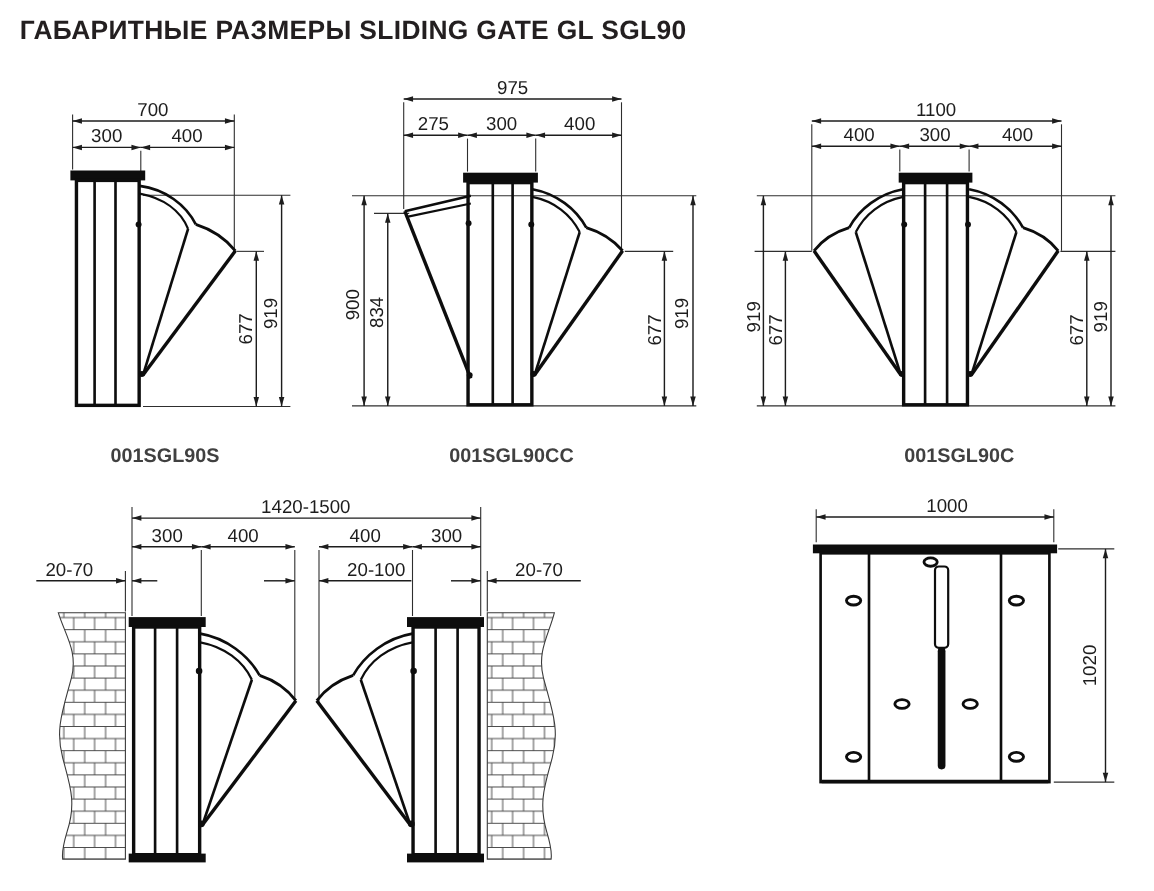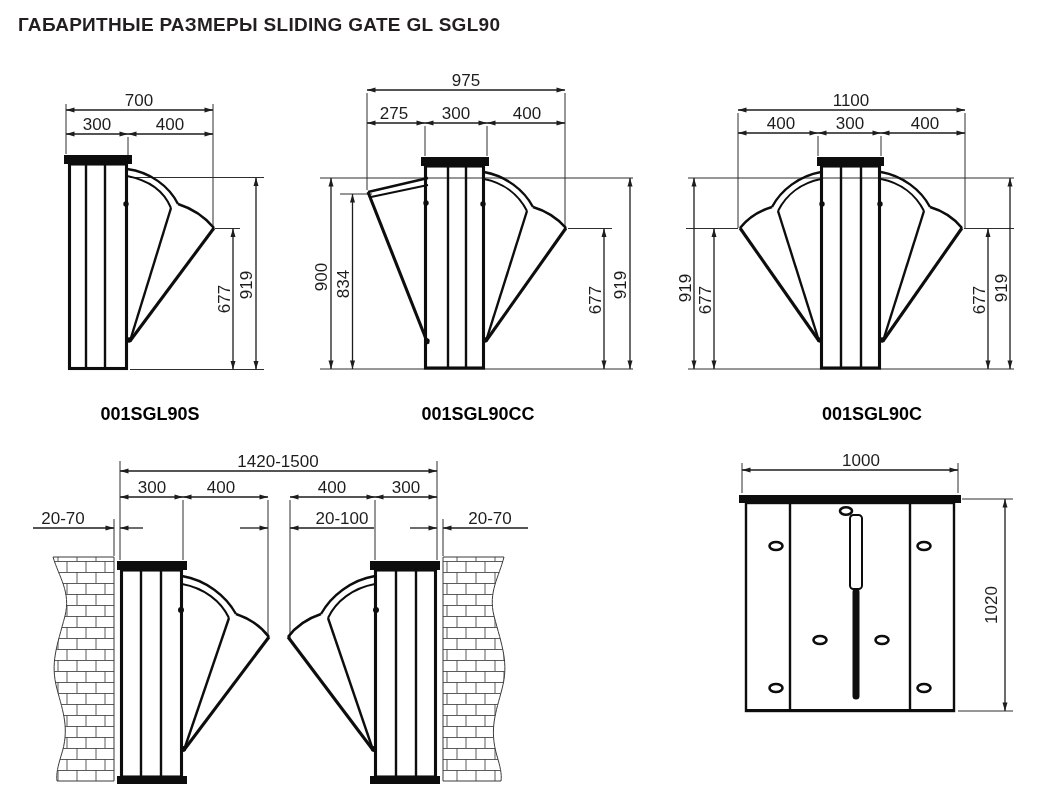--- a/index.html
+++ b/index.html
@@ -1,21 +1,21 @@
 <!DOCTYPE html>
 <html><head>
 <meta charset="utf-8">
 <style>
   html,body{margin:0;padding:0;background:#ffffff;}
   #page{position:relative;width:1049px;height:810px;background:#fff;overflow:hidden;
         font-family:"Liberation Sans", sans-serif;}
-  #page-title{position:absolute;left:18px;top:14px;font-size:19px;font-weight:bold;
+  #page-title{position:absolute;left:18px;top:14px;font-size:24px;font-weight:bold;
         color:#231f20;letter-spacing:.3px;white-space:nowrap;}
   .model-label{position:absolute;top:404px;transform:translateX(-50%);font-size:18px;
-        font-weight:bold;color:#000000;white-space:nowrap;}
+        font-weight:bold;color:#404040;white-space:nowrap;}
   svg{position:absolute;overflow:visible;}
   svg text{font-family:"Liberation Sans", sans-serif;font-size:17px;fill:#1d1d1d;}
   .dim{stroke:#1d1d1d;stroke-width:1.3;fill:none;}
   .thin{stroke:#2e2e2e;stroke-width:1;fill:none;}
   .heavy{stroke:#0d0d0d;stroke-width:3.1;fill:none;}
   .med{stroke:#0d0d0d;stroke-width:2.4;fill:none;}
   .lite{stroke:#0d0d0d;stroke-width:2;fill:none;}
   .seg{stroke:#0d0d0d;stroke-width:2.6;fill:none;}
   .hyp{stroke:#0d0d0d;stroke-width:3.1;fill:none;}
   .fill{fill:#0d0d0d;stroke:none;}
@@ -216,21 +216,21 @@
       <path class="lite" d="M881,179 C901,183 916,195 924,211"></path>
       <path class="seg" d="M930,207 Q950,213 962,228"></path>
       <path class="hyp" d="M962,228 L883,341"></path>
       <path class="med" d="M924,211 L883,341"></path>
       <circle class="fill" cx="880" cy="204" r="2.7"></circle>
       <circle class="fill" cx="882" cy="340" r="2.7"></circle>
     </g>
   </svg>
 
   <div class="model-label" style="left:150px">001SGL90S</div>
-  <div class="model-label" style="left:478px">001SGL90CC</div>
+  <div class="model-label" style="left:465px">001SGL90CC</div>
   <div class="model-label" style="left:872px">001SGL90C</div>
 
   <svg style="left:0px;top:445px" width="530" height="350" viewBox="0 445 530 350">
     <defs>
       <pattern id="bricks" width="19" height="22" patternUnits="userSpaceOnUse">
         <path d="M0,0.5 H19 M0,11.5 H19 M1,0 V11 M10,11 V22" stroke="#4a4a4a" stroke-width="0.9" fill="none"></path>
       </pattern>
     </defs>
     <g>
       <path d="M114,557 H53 C59,577 71,592 65,616 C57,646 50,663 57,689 C63,712 70,729 61,756 C58,766 56,774 57,781 H114 Z" fill="url(#bricks)" stroke="#3a3a3a" stroke-width="1"></path>

